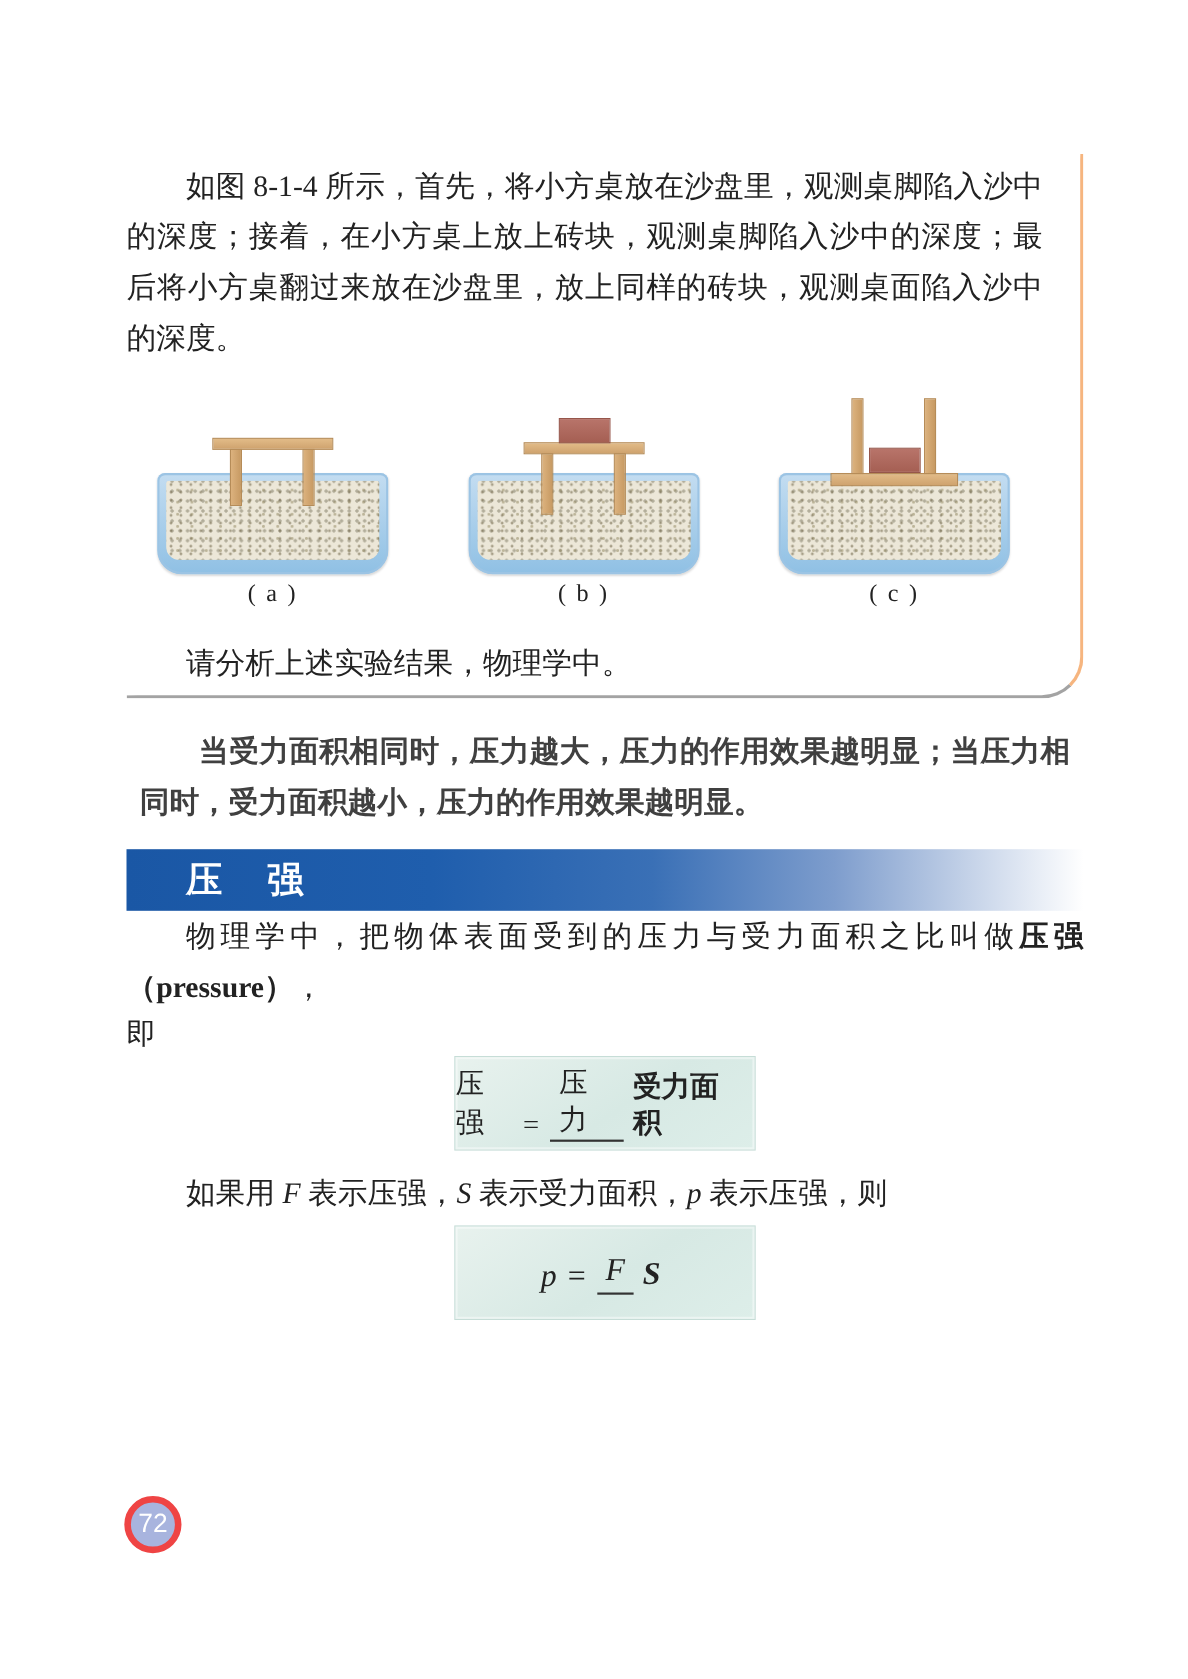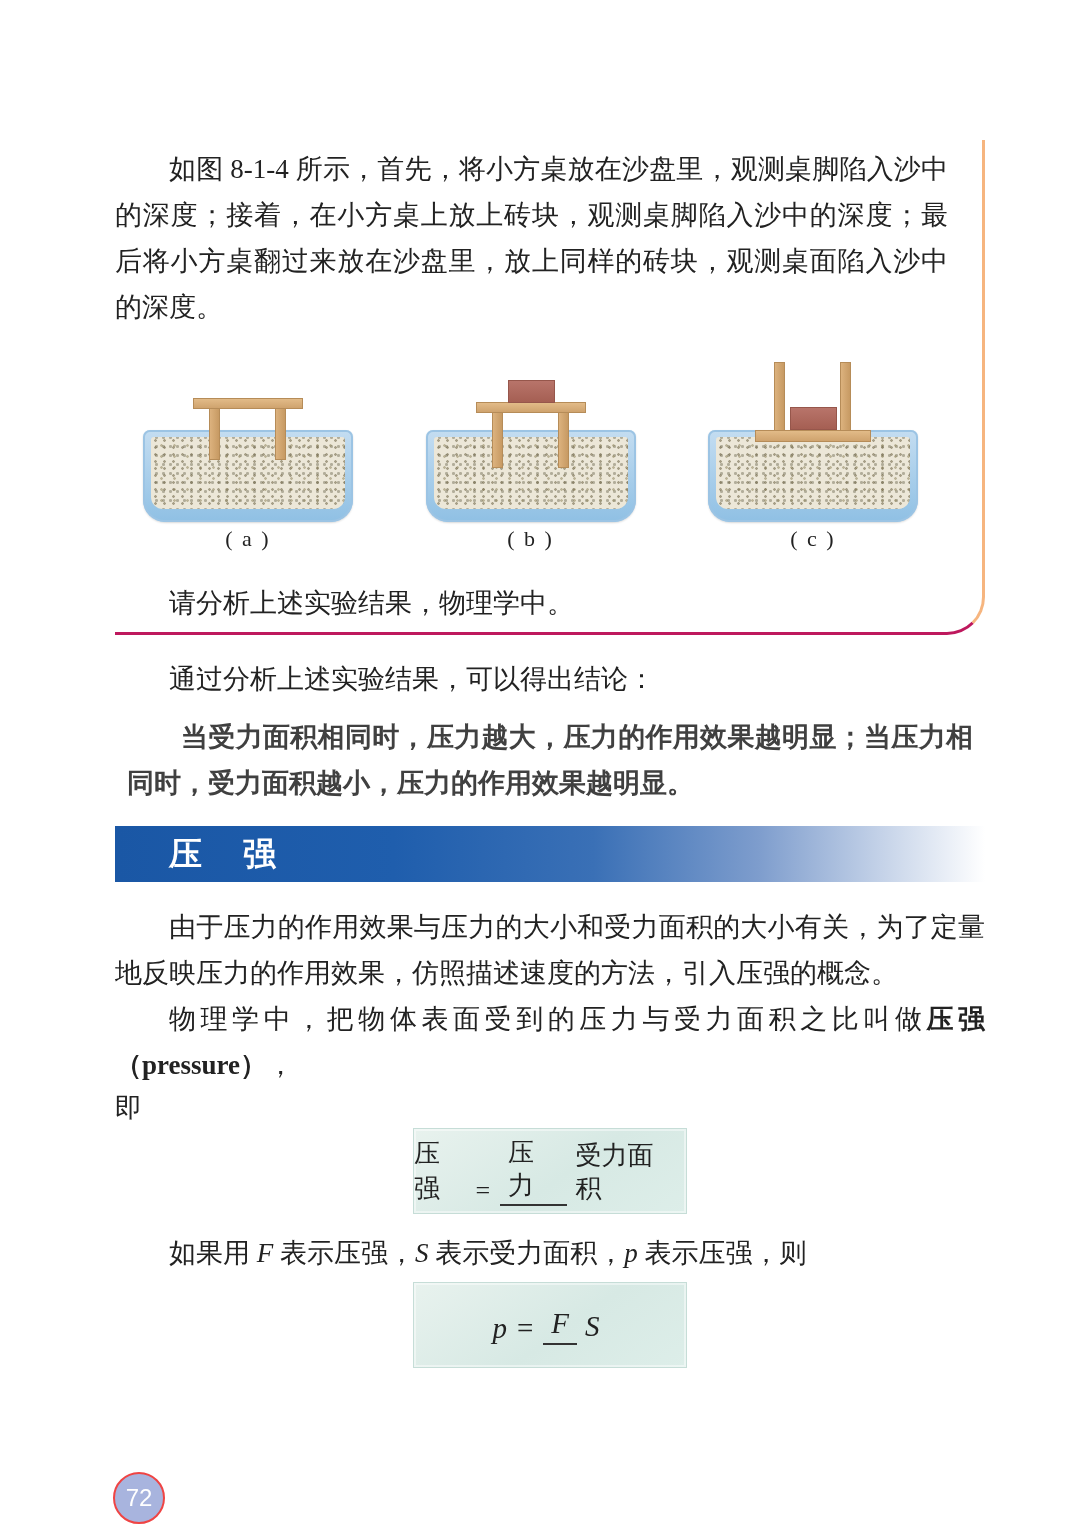--- a/index.html
+++ b/index.html
@@ -7,21 +7,21 @@
     position:relative; width:1080px; height:1526px; background:#ffffff;
     font-family:"Liberation Serif","DejaVu Serif",serif; color:#222;
     overflow:hidden;
   }
 
   
   .activity-box {
     position:absolute; left:115px; top:140px; width:870px; height:495px;
     box-sizing:border-box;
     border-right:3px solid #f6b57f;
-    border-bottom:3px solid #be185d;
+    border-bottom:3px solid #a3a3a3;
     border-bottom-right-radius:38px;
     padding:6px 34px 0 0;
   }
   .kai { font-size:27px; line-height:46px; text-align:justify; margin:0; }
   .indent { text-indent:2em; }
 
   .figure-row {
     display:flex; justify-content:space-between;
     margin:22px 10px 0 8px;
   }
@@ -112,30 +112,30 @@
     width:272px; height:84px; margin:0 auto;
     background:linear-gradient(145deg,#e8f2ee 0%,#d7e9e4 55%,#ddeee9 100%);
     border:1px solid #c6ddd7;
     display:flex; align-items:center; justify-content:center;
     box-shadow:inset 0 0 0 2px rgba(255,255,255,.45);
   }
   .formula { font-size:26px; display:flex; align-items:flex-end; color:#222; }
   .formula .eq { margin:0 10px; }
   .fraction { display:inline-flex; flex-direction:row; align-items:center; line-height:1.25; }
   .fraction .num { padding:0 8px 2px 8px; border-bottom:2px solid #333; }
-  .fraction .den { padding:2px 8px 0 8px; }
+  .fraction .den { padding:2px 8px 0 8px;font-weight:bold; }
   .var { font-style:italic; font-family:"Liberation Serif","DejaVu Serif",serif; }
   .formula.symbolic { font-size:29px; }
 
   .fs-line { margin-top:16px; }
   .box2 { margin-top:6px; }
 
   .page-badge {
-    position:absolute; left:113px; top:1472px; width:52px; height:52px;
-    border-radius:50%; background:#a8b4de; border:2px solid #ef4444;
+    position:absolute; left:113px; top:1360px; width:52px; height:52px;
+    border-radius:50%; background:#a8b4de; border:6px solid #ef4444;
     box-sizing:border-box; display:flex; align-items:center; justify-content:center;
     color:#ffffff; font-family:"Liberation Sans","DejaVu Sans",sans-serif;
     font-size:24px;
   }
 </style>
 </head>
 <body>
 
 <div class="page">
 
@@ -183,29 +183,27 @@
       </div>
 
     </div>
 
 
     <p class="kai indent prompt">请分析上述实验结果，物理学中。</p>
   </div>
 
   <div class="main">
 
-    <p class="body-text indent lead">通过分析上述实验结果，可以得出结论：</p>
 
     <p class="emphasis">当受力面积相同时，压力越大，压力的作用效果越明显；当压力相同时，受力面积越小，压力的作用效果越明显。</p>
 
     <div class="section-bar">
       <span class="section-title">压　强</span>
     </div>
 
-    <p class="body-text indent para1">由于压力的作用效果与压力的大小和受力面积的大小有关，为了定量地反映压力的作用效果，仿照描述速度的方法，引入压强的概念。</p>
 
     <p class="body-text indent"><span>物理学中，把物体表面受到的压力与受力面积之比叫做</span><span class="term-bold">压强（pressure）</span><span>，</span></p>
 
     <p class="body-text cont">即</p>
 
     <div class="formula-box">
       <div class="formula">
         <span>压强</span>
         <span class="eq">=</span>
         <span class="fraction">

